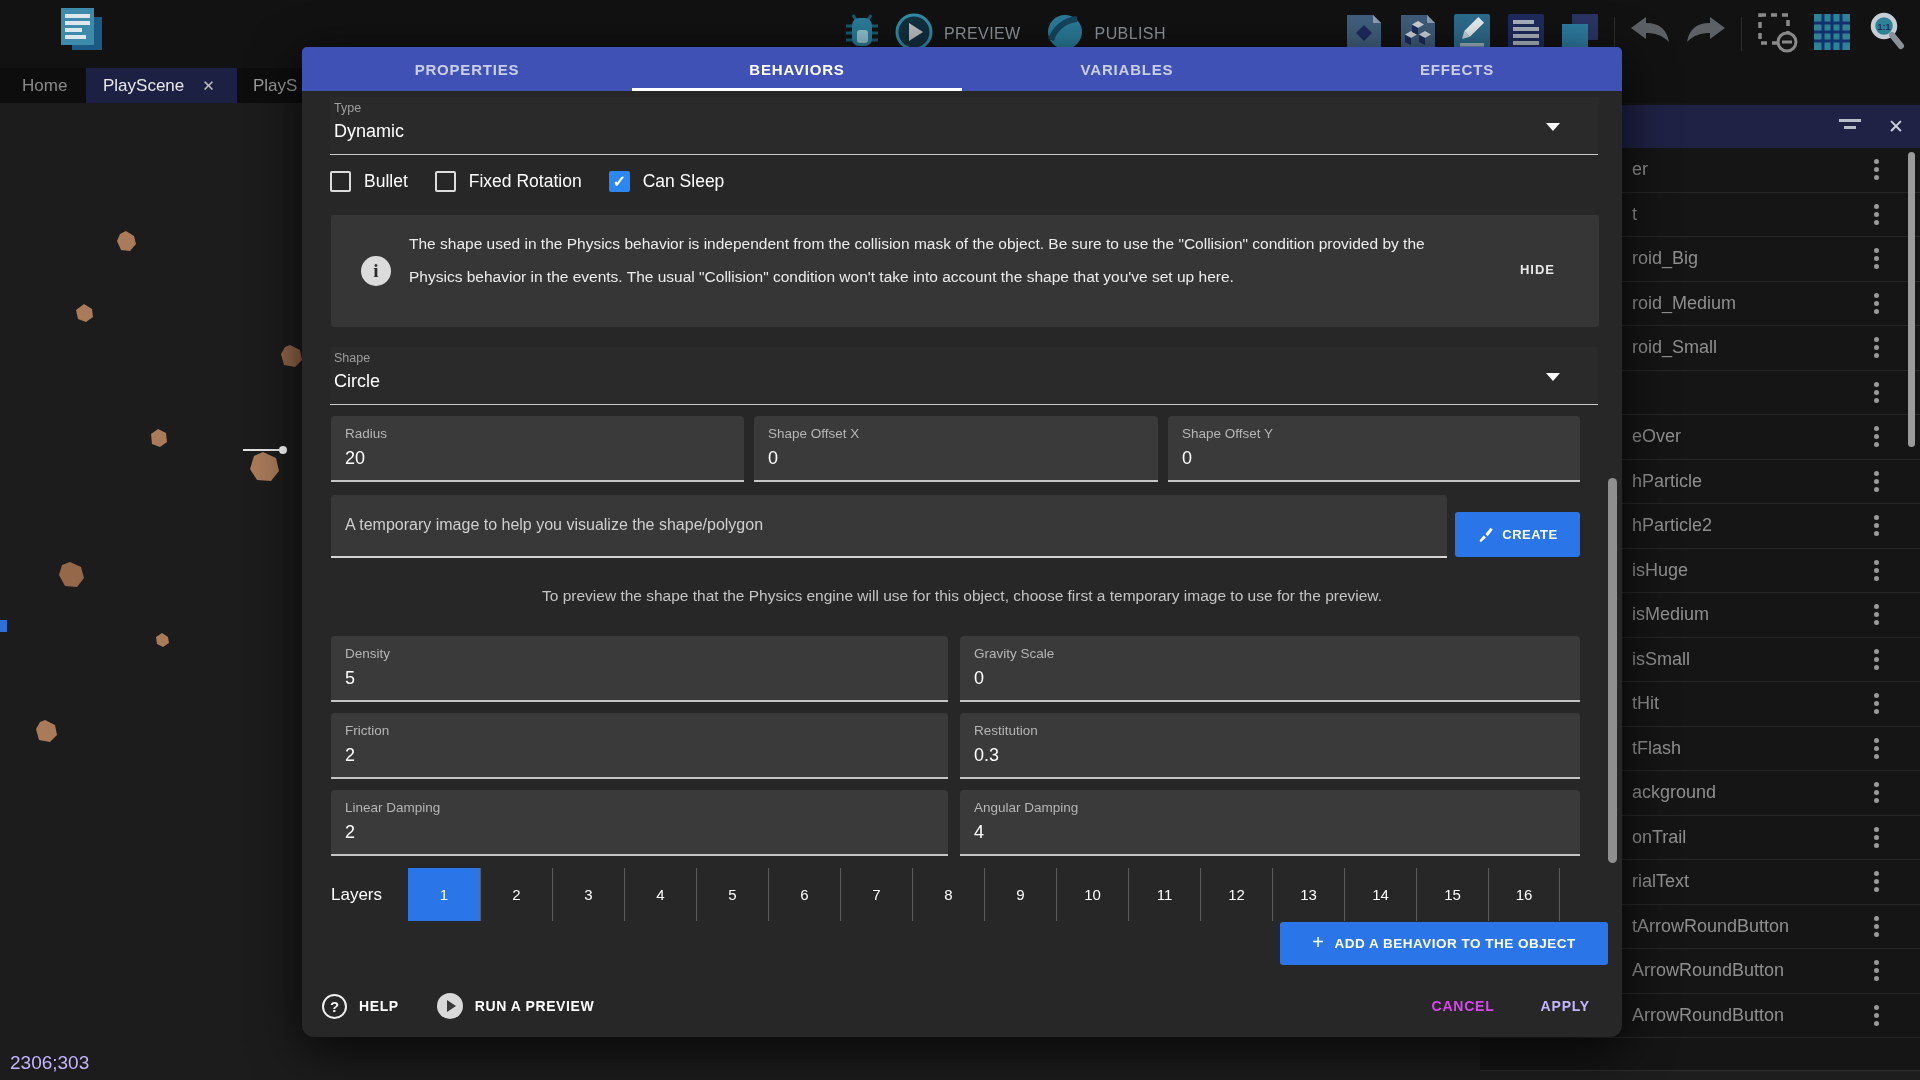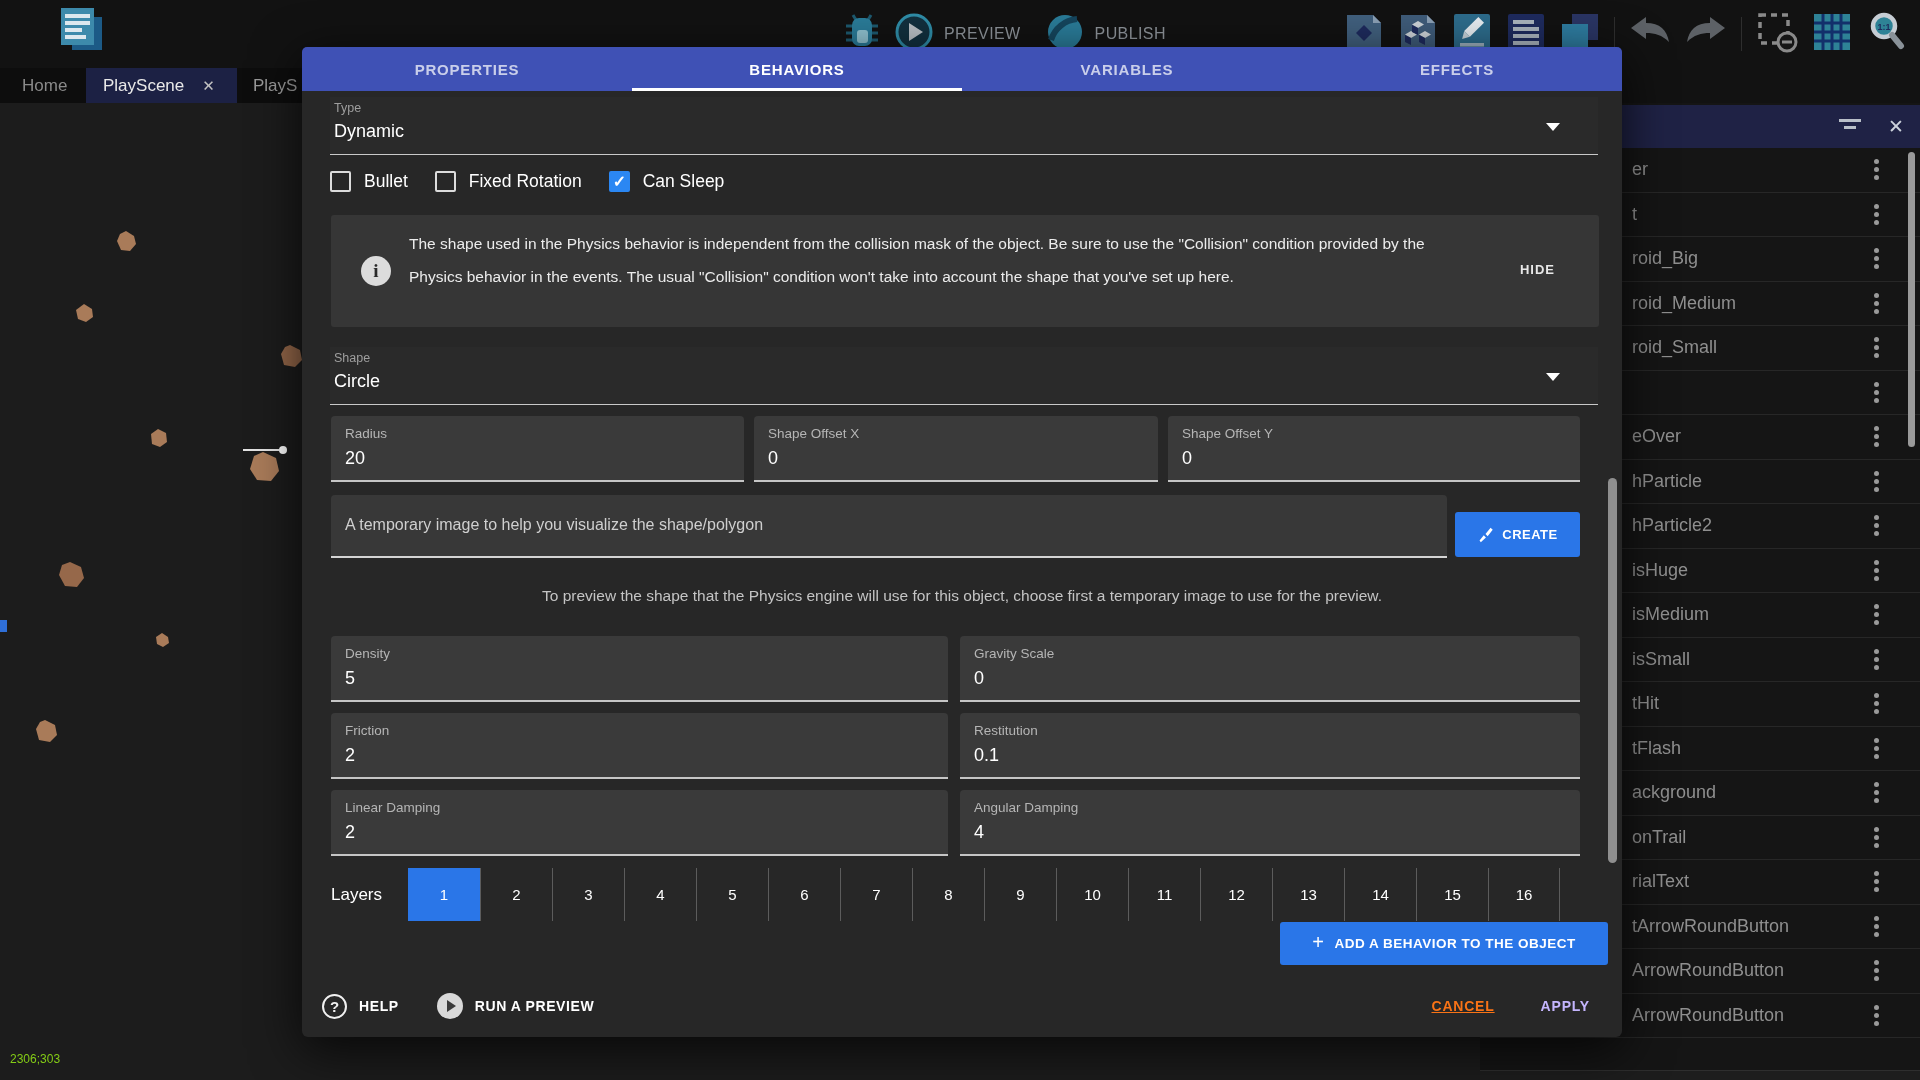--- a/index.html
+++ b/index.html
@@ -18,38 +18,38 @@
   .tb-sep { width:1px; height:34px; background:#2e2e2e; }
   
   .tabrow { position:absolute; left:0; top:68px; width:1480px; height:35px; background:#0d0d0d; }
   .etab-home { position:absolute; left:14px; top:0; height:35px; display:flex; align-items:center; color:#8a8a8a; font-size:17px; padding:0 8px; }
   .etab-active { position:absolute; left:86px; top:0; width:151px; height:35px; background:#1c2144; display:flex; align-items:center; }
   .etab-active .lbl { color:#e9e9e9; font-size:17px; margin-left:17px; }
   .etab-active .x { color:#c3c3c3; font-size:15px; margin-left:18px; cursor:default; }
   .etab-next { position:absolute; left:253px; top:0; height:35px; display:flex; align-items:center; color:#9b9b9b; font-size:17px; }
   
   .scene { position:absolute; left:0; top:103px; width:1480px; height:977px; background:#1c1c1c; }
-  .coords { position:absolute; left:10px; top:949px; color:#84cc16; font-size:12px; }
+  .coords { position:absolute; left:10px; top:949px; color:#c4b5fd; font-size:19px; }
   
   .panel { position:absolute; left:1480px; top:103px; width:440px; height:977px; background:#151515; }
   .panel-header { position:absolute; left:0; top:2px; width:440px; height:43px; background:#1f2245; display:flex; align-items:center; justify-content:flex-end; }
   .panel-close { color:#ccd2dc; font-size:19px; margin:0 16px 0 0; }
   .filter-ic { margin-right:26px; }
   .obj-list { position:absolute; left:0; top:45px; width:440px; }
   .obj-row { position:relative; width:440px; height:44.5px; border-bottom:1px solid #272727; }
   .obj-label { position:absolute; left:152px; top:11px; color:#8f8f8f; font-size:18px; white-space:nowrap; }
   .dots { position:absolute; right:40px; top:8px; width:6px; }
   .dots i { display:block; width:5px; height:5px; border-radius:50%; background:#9a9a9a; margin:3px 0; }
   .panel-scroll { position:absolute; left:428px; top:49px; width:7px; height:295px; background:#9a9a9a; border-radius:4px; }
   .searchbar { position:absolute; left:0; top:935px; width:440px; height:42px; background:#1d1d1d; border-top:1px solid #2e2e2e;margin-top:32px; }
   .search-text { position:absolute; left:14px; top:9px; color:#4f4f4f; font-size:19px; }
   .search-ic { position:absolute; right:22px; top:7px; }
   
   .dialog { position:absolute; left:302px; top:47px; width:1320px; height:990px; background:#272727;
-            border-radius:6px; box-shadow:0 12px 50px rgba(0,0,0,.75); }
+            border-radius:12px; box-shadow:0 12px 50px rgba(0,0,0,.75); }
   .dtabs { position:absolute; left:0; top:0; width:1320px; height:44px; background:#3f51b5;
            border-radius:5px 5px 0 0; display:flex; }
   .dtab { position:relative; flex:1; display:flex; align-items:center; justify-content:center;
           color:rgba(255,255,255,.72); font-size:15px; font-weight:bold; letter-spacing:.8px; }
   .dtab.on { color:#fff; }
   .dtab.on::after { content:""; position:absolute; left:0; bottom:0; width:100%; height:3px; background:#fff; }
   
   .mselect { position:absolute; left:28px; width:1268px; height:58px; border-bottom:1px solid rgba(255,255,255,.75); background:#2a2a2a; }
   .mselect .slabel { position:absolute; left:4px; top:4px; color:#9e9e9e; font-size:12.5px; }
   .mselect .svalue { position:absolute; left:4px; top:24px; color:#fff; font-size:18px; }
@@ -94,21 +94,21 @@
   .dfooter { position:absolute; left:0; top:928px; width:1320px; height:62px; }
   .f-left { position:absolute; left:20px; top:0; height:62px; display:flex; align-items:center; gap:12px; }
   .help-ic { width:25px; height:25px; border:2px solid #f0f0f0; border-radius:50%; color:#f0f0f0;
              font-size:15px; font-weight:bold; text-align:center; line-height:22px; }
   .run-ic { width:26px; height:26px; border-radius:50%; background:#d9d9d9; position:relative; }
   .run-ic::after { content:""; position:absolute; left:10px; top:7px; width:0; height:0;
                    border-left:9px solid #3a3a3a; border-top:6px solid transparent; border-bottom:6px solid transparent; }
   .f-txt { color:#fff; font-size:14px; font-weight:bold; letter-spacing:.6px; }
   .f-gap { width:14px; }
   .f-right { position:absolute; right:32px; top:0; height:62px; display:flex; align-items:center; gap:46px; }
-  .cancel-btn { color:#f97316; font-size:14px; font-weight:bold; letter-spacing:.8px;text-decoration:underline; }
+  .cancel-btn { color:#d946ef; font-size:14px; font-weight:bold; letter-spacing:.8px; }
   .apply-btn { color:#c4b5fd; font-size:14px; font-weight:bold; letter-spacing:.8px; }
   .dlg-scroll { position:absolute; left:1306px; top:431px; width:9px; height:385px; background:#8f8f8f; border-radius:4.5px; }
 </style>
 </head>
 <body>
 
 <div class="screen">
 
   <div class="toolbar">
     <div class="menu-ic">
@@ -574,21 +574,21 @@
       <span class="plabel">Gravity Scale</span>
       <span class="pvalue">0</span>
     </div>
 
     <div class="pbox" style="left:29px; top:666px; width:617px;">
       <span class="plabel">Friction</span>
       <span class="pvalue">2</span>
     </div>
     <div class="pbox" style="left:658px; top:666px; width:620px;">
       <span class="plabel">Restitution</span>
-      <span class="pvalue">0.1</span>
+      <span class="pvalue">0.3</span>
     </div>
 
     <div class="pbox" style="left:29px; top:743px; width:617px;">
       <span class="plabel">Linear Damping</span>
       <span class="pvalue">2</span>
     </div>
     <div class="pbox" style="left:658px; top:743px; width:620px;">
       <span class="plabel">Angular Damping</span>
       <span class="pvalue">4</span>
     </div>

